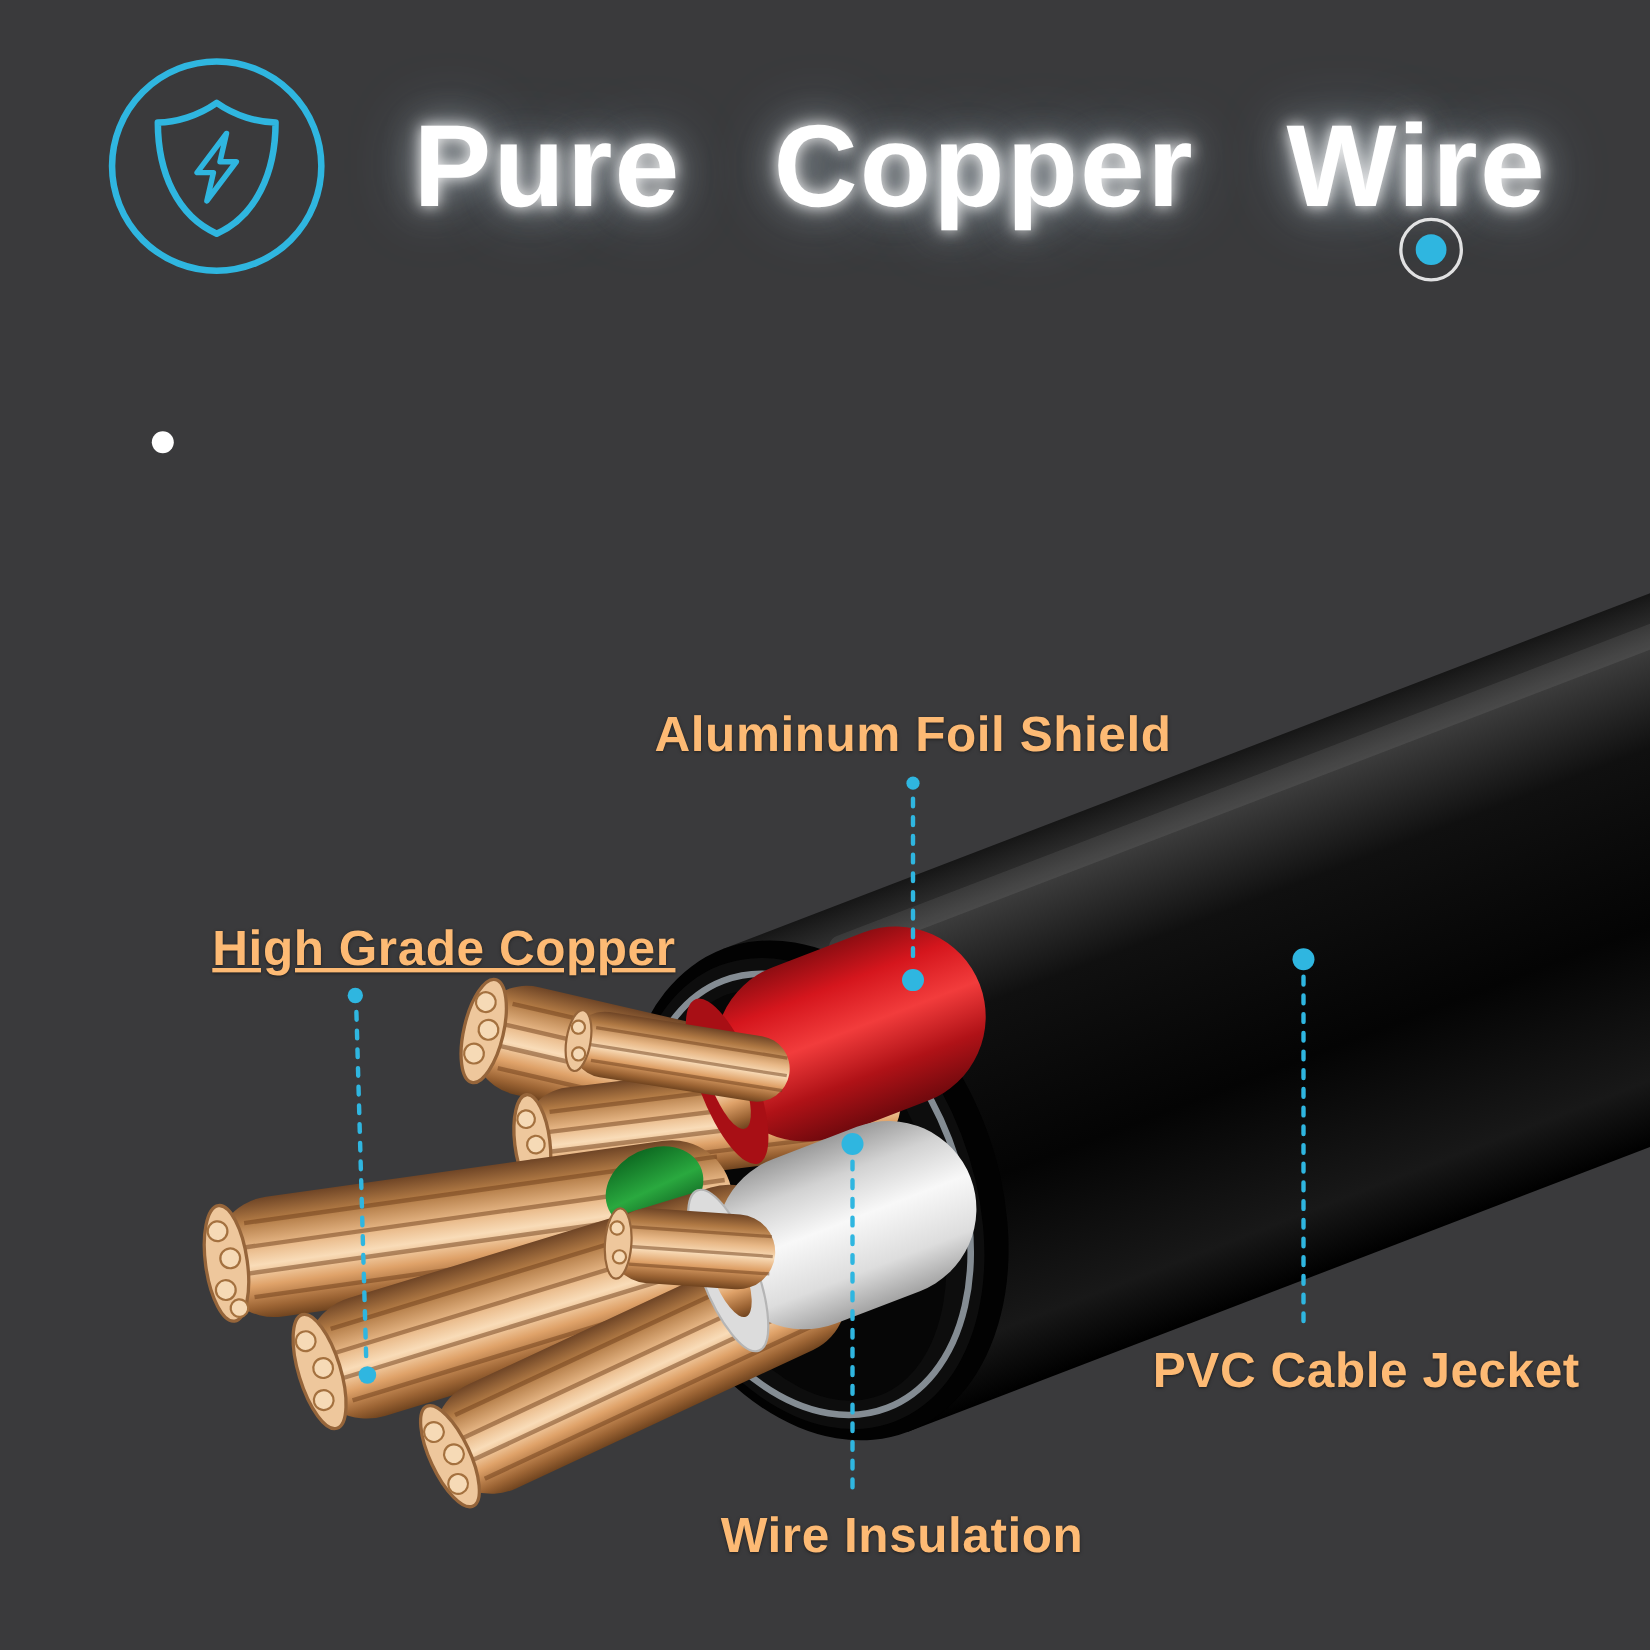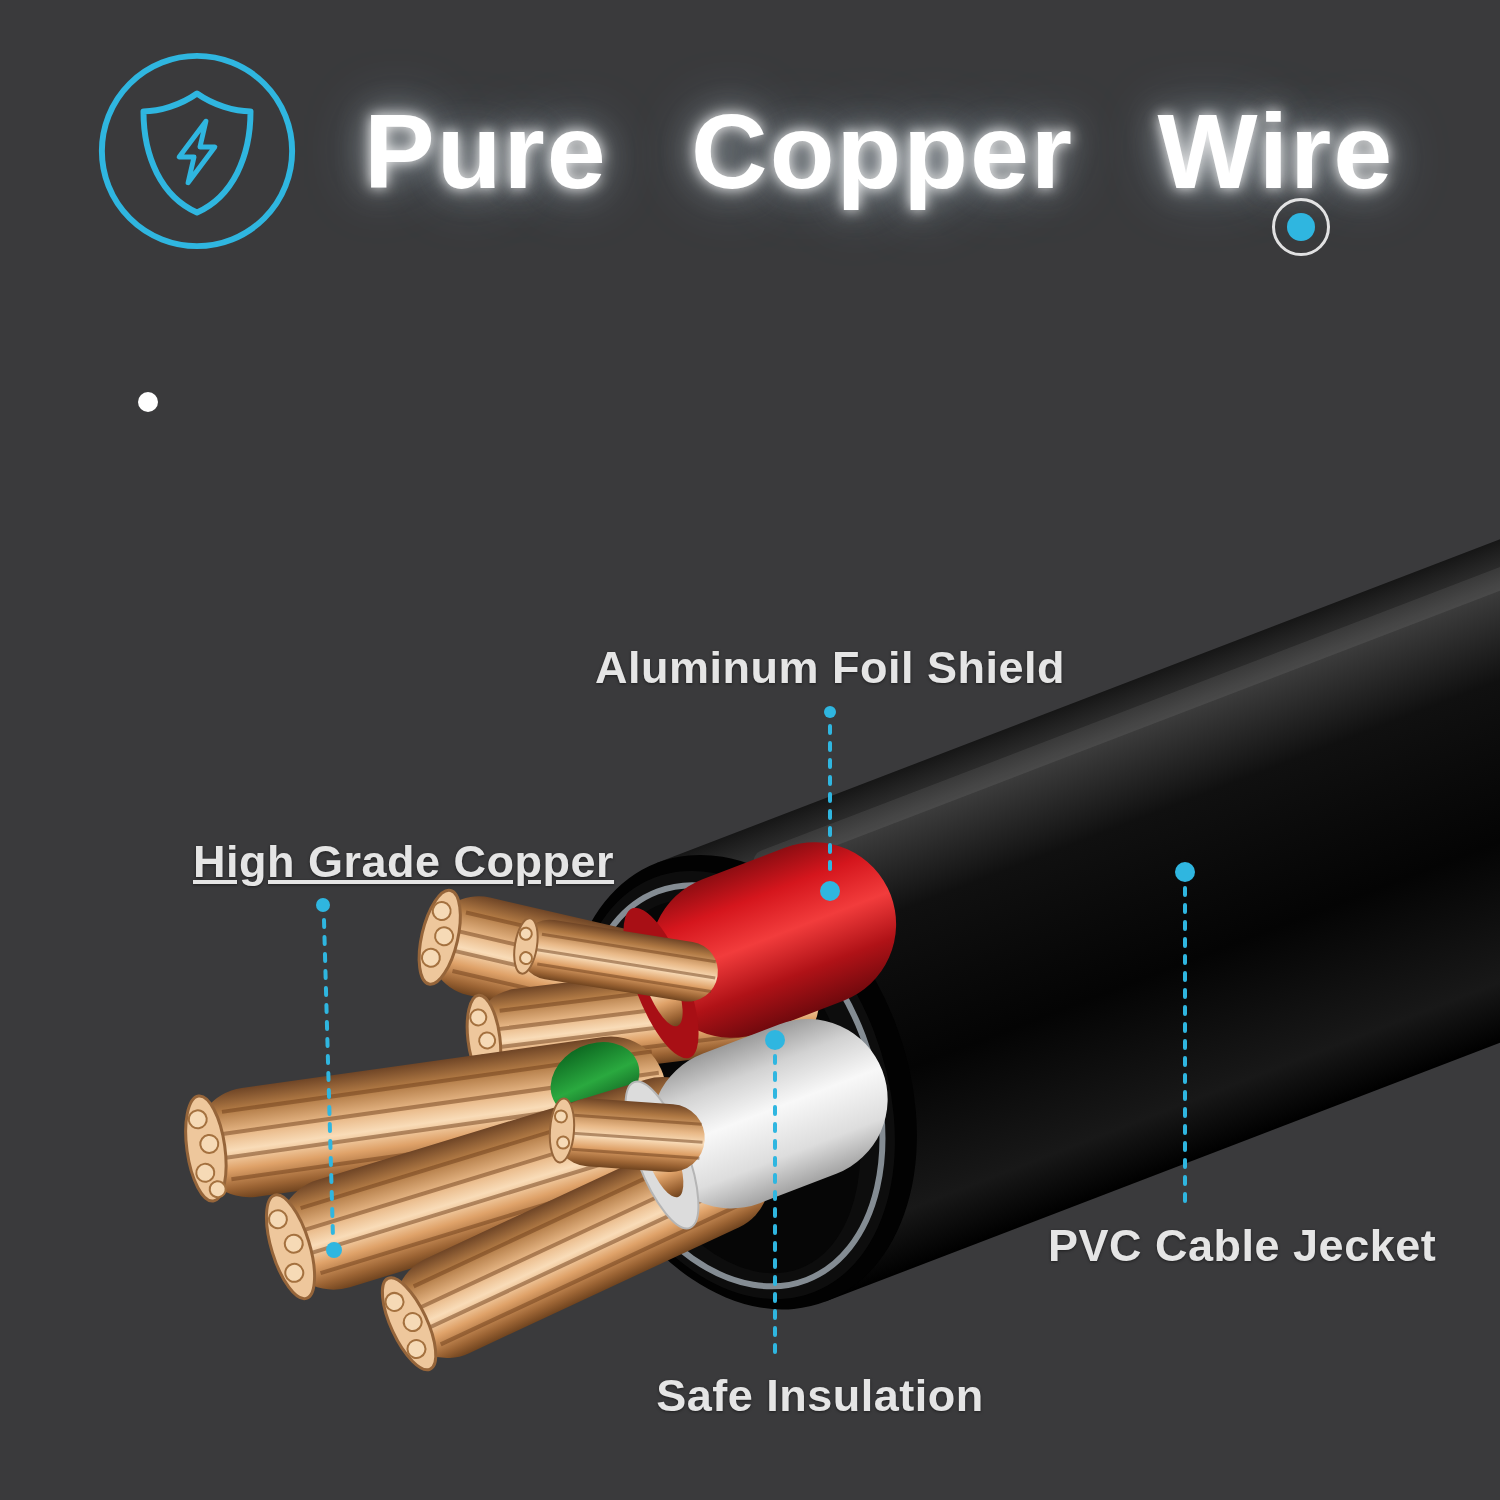--- a/index.html
+++ b/index.html
@@ -13,21 +13,21 @@
   svg.cable-art{
     position:absolute;left:0;top:0;width:1500px;height:1500px;
   }
   
   .hdr{
     position:absolute;left:88px;top:42px;
     display:flex;align-items:center;gap:58px;
   }
   .badge{width:218px;height:218px;flex:0 0 auto;}
   .title{
-    margin:0;
+    margin:12px;
     font-size:106px;
     font-weight:bold;
     color:#ffffff;
     letter-spacing:2px;
     word-spacing:52px;
     white-space:nowrap;
     text-shadow:0 0 14px rgba(255,255,255,.95),
                 0 0 34px rgba(255,255,255,.55),
                 0 0 64px rgba(160,220,255,.40);
   }
@@ -56,21 +56,21 @@
   .fdot{
     width:20px;height:20px;border-radius:50%;
     background:#ffffff;flex:0 0 auto;
   }
   .ftext{
     font-size:58px;color:#f7f7f7;letter-spacing:1px;
   }
   
   .callout{
     position:absolute;
-    font-size:45px;font-weight:bold;color:#e5e5e5;
+    font-size:45px;font-weight:bold;color:#fdba74;
     white-space:nowrap;letter-spacing:.5px;
     text-shadow:0 1px 3px rgba(0,0,0,.5);
   }
   .co-aluminum{left:830px;top:642px;transform:translateX(-50%);}
   .co-copper{left:193px;top:836px;text-decoration:underline;}
   .co-pvc{left:1048px;top:1220px;}
   .co-insulation{left:820px;top:1370px;transform:translateX(-50%);}
 </style>
 </head>
 <body>
@@ -236,15 +236,15 @@
 
   <ul class="features">
     <li class="feature">
       <span class="fdot"></span>
     </li>
   </ul>
 
   <div class="callout co-aluminum">Aluminum Foil Shield</div>
   <div class="callout co-copper">High Grade Copper</div>
   <div class="callout co-pvc">PVC Cable Jecket</div>
-  <div class="callout co-insulation">Safe Insulation</div>
+  <div class="callout co-insulation">Wire Insulation</div>
 
 </div>
 
 </body></html>

